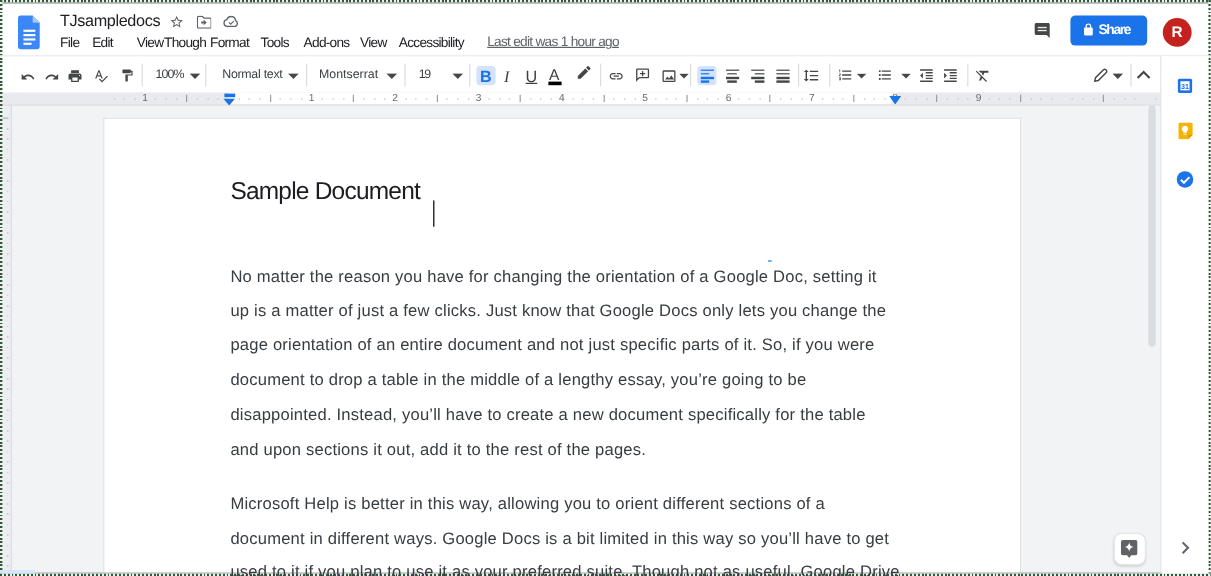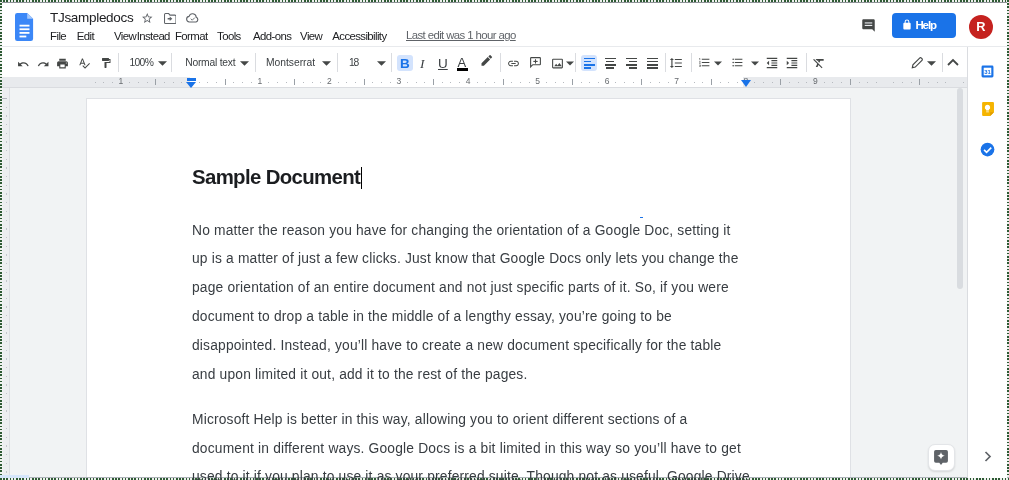--- a/index.html
+++ b/index.html
@@ -148,37 +148,37 @@
     <path fill="none" stroke="#5f6368" stroke-width="2" d="M1 3a2 2 0 0 1 2-2h6l2.5 3H21a2 2 0 0 1 2 2v12a2 2 0 0 1-2 2H3a2 2 0 0 1-2-2z"></path>
     <path fill="#5f6368" d="M11 15.5v-3H7v-3h4v-3l5 4.5z"></path>
   </svg>
 <svg class="ic" style="left:186px;top:13px" width="13.5" height="10" viewBox="0 0 24 17">
     <path fill="none" stroke="#5f6368" stroke-width="2" d="M6 15.5a5 5 0 0 1-.5-9.96A6.5 6.5 0 0 1 18.2 7.1 4.5 4.5 0 0 1 18 15.5z"></path>
     <path fill="none" stroke="#5f6368" stroke-width="1.6" d="M8.5 11l2.6 2.6 4.6-4.6" transform="translate(0,-1.2)"></path>
   </svg>
 <div class="mitem" style="left:50.1px">File</div>
 <div class="mitem" style="left:76.8px">Edit</div>
 <div class="mitem" style="left:114px">View</div>
-<div class="mitem" style="left:136.7px">Instead</div>
+<div class="mitem" style="left:136.7px">Though</div>
 <div class="mitem" style="left:175.0px">Format</div>
 <div class="mitem" style="left:217.1px">Tools</div>
 <div class="mitem" style="left:253.0px">Add-ons</div>
 <div class="mitem" style="left:300.1px">View</div>
 <div class="mitem" style="left:332.3px">Accessibility</div>
 <div class="abs" style="left:406px;top:29.2px;font-size:11.4px;color:#5f6368;text-decoration:underline;letter-spacing:-.6px">Last edit was 1 hour ago</div>
 <svg class="ic" style="left:861px;top:17.5px" width="15" height="15" viewBox="0 0 24 24">
     <path fill="#444746" d="M21.99 4c0-1.1-.89-2-1.99-2H4c-1.1 0-2 .9-2 2v12c0 1.1.9 2 2 2h14l4 4-.01-18z"></path>
     <rect x="6" y="7" width="12" height="1.8" fill="#e8eaed"></rect>
     <rect x="6" y="11" width="12" height="1.8" fill="#e8eaed"></rect>
   </svg>
 <div class="abs" style="left:891.5px;top:12.5px;width:64.5px;height:25.5px;background:#1a73e8;border-radius:4px"></div>
 <svg class="ic" style="left:902.5px;top:19px" width="8" height="11" viewBox="0 0 12 15">
     <path fill="#fff" d="M10 5h-.5V3.5a3.5 3.5 0 1 0-7 0V5H2a1.5 1.5 0 0 0-1.5 1.5v7A1.5 1.5 0 0 0 2 15h8a1.5 1.5 0 0 0 1.5-1.5v-7A1.5 1.5 0 0 0 10 5zM4 3.5a2 2 0 1 1 4 0V5H4z"></path>
   </svg>
-<div class="abs" style="left:915.4px;top:19.3px;font-size:11.5px;font-weight:bold;color:#fff;letter-spacing:-1.1px">Help</div>
+<div class="abs" style="left:915.4px;top:19.3px;font-size:11.5px;font-weight:bold;color:#fff;letter-spacing:-1.1px">Share</div>
 <div class="abs" style="left:968.5px;top:14.8px;width:24.7px;height:24.7px;border-radius:50%;background:#c5221f;color:#fff;font-size:12.8px;font-weight:bold;text-align:center;line-height:24.7px">R</div>
 <div class="abs" style="left:0;top:46.2px;width:1009px;height:1px;background:#e8eaed"></div>
 <svg class="ic" style="left:16.5px;top:57.5px" width="12.5" height="12.5" viewBox="0 0 24 24">
     <path fill="#444746" d="M12.5 8c-2.65 0-5.05.99-6.9 2.6L2 7v9h9l-3.62-3.62c1.39-1.16 3.16-1.88 5.12-1.88 3.54 0 6.55 2.31 7.6 5.5l2.37-.78C21.08 11.03 17.15 8 12.5 8z"></path>
   </svg>
 <svg class="ic" style="left:37px;top:57.5px" width="12.5" height="12.5" viewBox="0 0 24 24">
     <path fill="#444746" d="M18.4 10.6C16.55 8.99 14.15 8 11.5 8c-4.65 0-8.58 3.03-9.97 7.22l2.37.78c1.05-3.19 4.06-5.5 7.6-5.5 1.96 0 3.73.72 5.12 1.88L13 16h9V7l-3.6 3.6z"></path>
   </svg>
 <svg class="ic" style="left:56px;top:56.5px" width="13" height="13" viewBox="0 0 24 24">
     <path fill="#444746" d="M19 8H5c-1.66 0-3 1.34-3 3v6h4v4h12v-4h4v-6c0-1.66-1.34-3-3-3zm-3 11H8v-5h8v5zm3-7c-.55 0-1-.45-1-1s.45-1 1-1 1 .45 1 1-.45 1-1 1zm-1-9H6v4h12V3z"></path>
@@ -198,21 +198,21 @@
 <div class="tbt" style="left:185.2px;letter-spacing:-.22px">Normal text</div>
 <svg class="ic" style="left:240px;top:60.5px" width="9" height="5" viewBox="0 0 10 5">
     <path fill="#444746" d="M0 0h10L5 5z"></path>
   </svg>
 <div class="sep" style="left:254.8px"></div>
 <div class="tbt" style="left:265.9px;letter-spacing:0">Montserrat</div>
 <svg class="ic" style="left:322px;top:60.5px" width="9" height="5" viewBox="0 0 10 5">
     <path fill="#444746" d="M0 0h10L5 5z"></path>
   </svg>
 <div class="sep" style="left:336.5px"></div>
-<div class="tbt" style="left:348.9px;letter-spacing:-1px">18</div>
+<div class="tbt" style="left:348.9px;letter-spacing:-1px">19</div>
 <svg class="ic" style="left:377px;top:60.5px" width="9" height="5" viewBox="0 0 10 5">
     <path fill="#444746" d="M0 0h10L5 5z"></path>
   </svg>
 <div class="sep" style="left:391px"></div>
 <div class="abs" style="left:396.5px;top:54.5px;width:16px;height:16.5px;background:#d3e3fd;border-radius:3px"></div>
 <div class="abs" style="left:400px;top:55.5px;font-size:13.5px;font-weight:bold;color:#1a73e8">B</div>
 <div class="abs" style="left:420px;top:55.5px;font-size:13.5px;font-style:italic;font-family:'Liberation Serif',serif;color:#3c4043">I</div>
 <div class="abs" style="left:438px;top:55.5px;font-size:13.5px;text-decoration:underline;color:#3c4043">U</div>
 <div class="abs" style="left:457.5px;top:54.5px;font-size:13px;color:#3c4043">A</div>
 <div class="abs" style="left:456.5px;top:68px;width:11px;height:2.6px;background:#000"></div>
@@ -285,28 +285,28 @@
 <svg class="ic" style="left:910px;top:55.5px" width="14" height="14" viewBox="0 0 24 24">
     <path fill="none" stroke="#444746" stroke-width="2" d="M4 20l1-5L16.5 3.5a2.1 2.1 0 0 1 3 0l1 1a2.1 2.1 0 0 1 0 3L9 19z"></path>
   </svg>
 <svg class="ic" style="left:927px;top:60.5px" width="9" height="5" viewBox="0 0 10 5">
     <path fill="#444746" d="M0 0h10L5 5z"></path>
   </svg>
 <div class="sep" style="left:941.9px"></div>
 <svg class="ic" style="left:947px;top:58px" width="12" height="8" viewBox="0 0 12 8">
     <path fill="none" stroke="#444746" stroke-width="1.8" d="M1 7l5-5 5 5"></path>
   </svg>
-<div class="abs" style="left:192px;top:165px;font-size:20.4px;font-weight:bold;letter-spacing:-0.65px;color:#1b1d20;line-height:24px">Sample Document</div>
+<div class="abs" style="left:192px;top:148px;font-size:20.4px;font-weight:normal;letter-spacing:-0.65px;color:#1b1d20;line-height:24px">Sample Document</div>
 <div class="abs" style="left:361px;top:167px;width:1.4px;height:22px;background:#000"></div>
 <div class="bodyline" style="top:222.6px">No matter the reason you have for changing the orientation of a Google Doc, setting it</div>
 <div class="bodyline" style="top:251.4px">up is a matter of just a few clicks. Just know that Google Docs only lets you change the</div>
 <div class="bodyline" style="top:280.2px">page orientation of an entire document and not just specific parts of it. So, if you were</div>
 <div class="bodyline" style="top:309.0px">document to drop a table in the middle of a lengthy essay, you’re going to be</div>
 <div class="bodyline" style="top:337.8px">disappointed. Instead, you’ll have to create a new document specifically for the table</div>
-<div class="bodyline" style="top:366.6px">and upon limited it out, add it to the rest of the pages.</div>
+<div class="bodyline" style="top:366.6px">and upon sections it out, add it to the rest of the pages.</div>
 <div class="bodyline" style="top:411.8px">Microsoft Help is better in this way, allowing you to orient different sections of a</div>
 <div class="bodyline" style="top:440.6px">document in different ways. Google Docs is a bit limited in this way so you’ll have to get</div>
 <div class="bodyline" style="top:469.4px">used to it if you plan to use it as your preferred suite. Though not as useful, Google Drive</div>
 <div class="abs" style="left:640px;top:216.5px;width:3px;height:1.6px;background:#1a73e8"></div>
 <div class="abs" style="left:956.7px;top:88px;width:6.6px;height:201px;border-radius:3.3px;background:#d9dce0"></div>
 <div class="abs" style="left:927.5px;top:444px;width:27px;height:27px;background:#fff;border:1px solid #e3e5e8;border-radius:7px;box-shadow:0 1px 2px rgba(0,0,0,.12)"></div>
 <svg class="ic" style="left:934px;top:450px" width="14" height="15" viewBox="0 0 24 26">
     <path fill="#5f6368" d="M3 0h18a3 3 0 0 1 3 3v16a3 3 0 0 1-3 3h-6l-3 4-3-4H3a3 3 0 0 1-3-3V3a3 3 0 0 1 3-3z"></path>
     <path fill="#fff" d="M12 3.5c.9 4.2 2.3 5.6 6.5 6.5-4.2.9-5.6 2.3-6.5 6.5-.9-4.2-2.3-5.6-6.5-6.5 4.2-.9 5.6-2.3 6.5-6.5z"></path>
   </svg>

